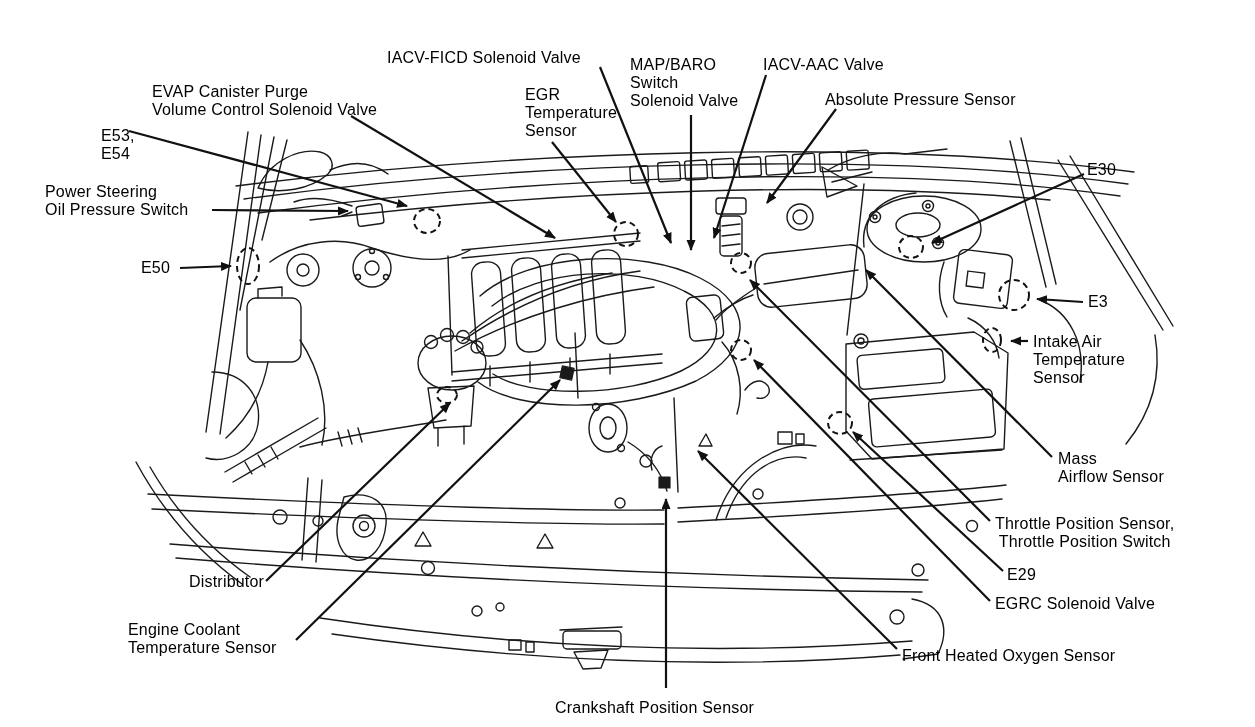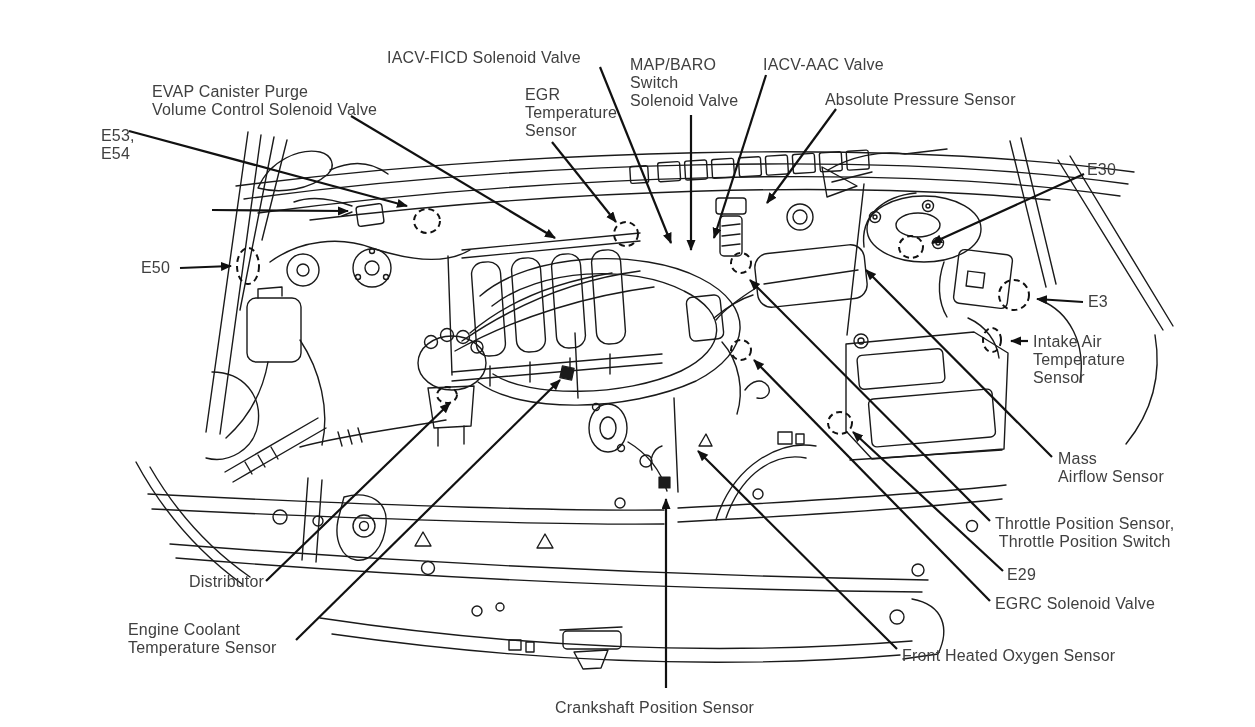--- a/index.html
+++ b/index.html
@@ -7,21 +7,21 @@
     position:relative; width:1255px; height:727px;
     background:#ffffff; overflow:hidden;
     font-family:"Liberation Sans", sans-serif;
   }
   #diagram-svg { position:absolute; left:0; top:0; width:1255px; height:727px; }
   #labels-layer { position:absolute; left:0; top:0; width:1255px; height:727px; }
   .dlabel {
     position:absolute;
     font:16px/18px "Liberation Sans", sans-serif;
     letter-spacing:0.2px;
-    color:#404040;
+    color:#000000;
     white-space:pre;
   }
   .art { stroke:#1a1a1a; stroke-width:1.4; fill:none; stroke-linecap:round; stroke-linejoin:round; }
   .art-fill { stroke:#1a1a1a; stroke-width:1.2; fill:#1a1a1a; }
 </style>
 </head>
 <body>
 
 <div id="stage">
   <svg id="diagram-svg" viewBox="0 0 1255 727" xmlns="http://www.w3.org/2000/svg">
@@ -248,20 +248,22 @@
 Temperature
 Sensor</div>
       <div class="dlabel" style="left: 630px; top: 56px;">MAP/BARO
 Switch
 Solenoid Valve</div>
       <div class="dlabel" style="left: 763px; top: 56px;">IACV-AAC Valve</div>
       <div class="dlabel" style="left: 825px; top: 91px;">Absolute Pressure Sensor</div>
       <div class="dlabel" style="left: 101px; top: 106px; margin-top: 21px;">E53,
 E54</div>
       <div class="dlabel" style="left: 1087px; top: 161px;">E30</div>
+      <div class="dlabel" style="left: 45px; top: 183px;">Power Steering
+Oil Pressure Switch</div>
       <div class="dlabel" style="left: 141px; top: 259px;">E50</div>
       <div class="dlabel" style="left: 1088px; top: 293px;">E3</div>
       <div class="dlabel" style="left: 1033px; top: 333px;">Intake Air
 Temperature
 Sensor</div>
       <div class="dlabel" style="left: 1058px; top: 450px;">Mass
 Airflow Sensor</div>
       <div class="dlabel" style="left: 995px; top: 515px; text-align: center;">Throttle Position Sensor,
 Throttle Position Switch</div>
       <div class="dlabel" style="left: 1007px; top: 566px;">E29</div>

